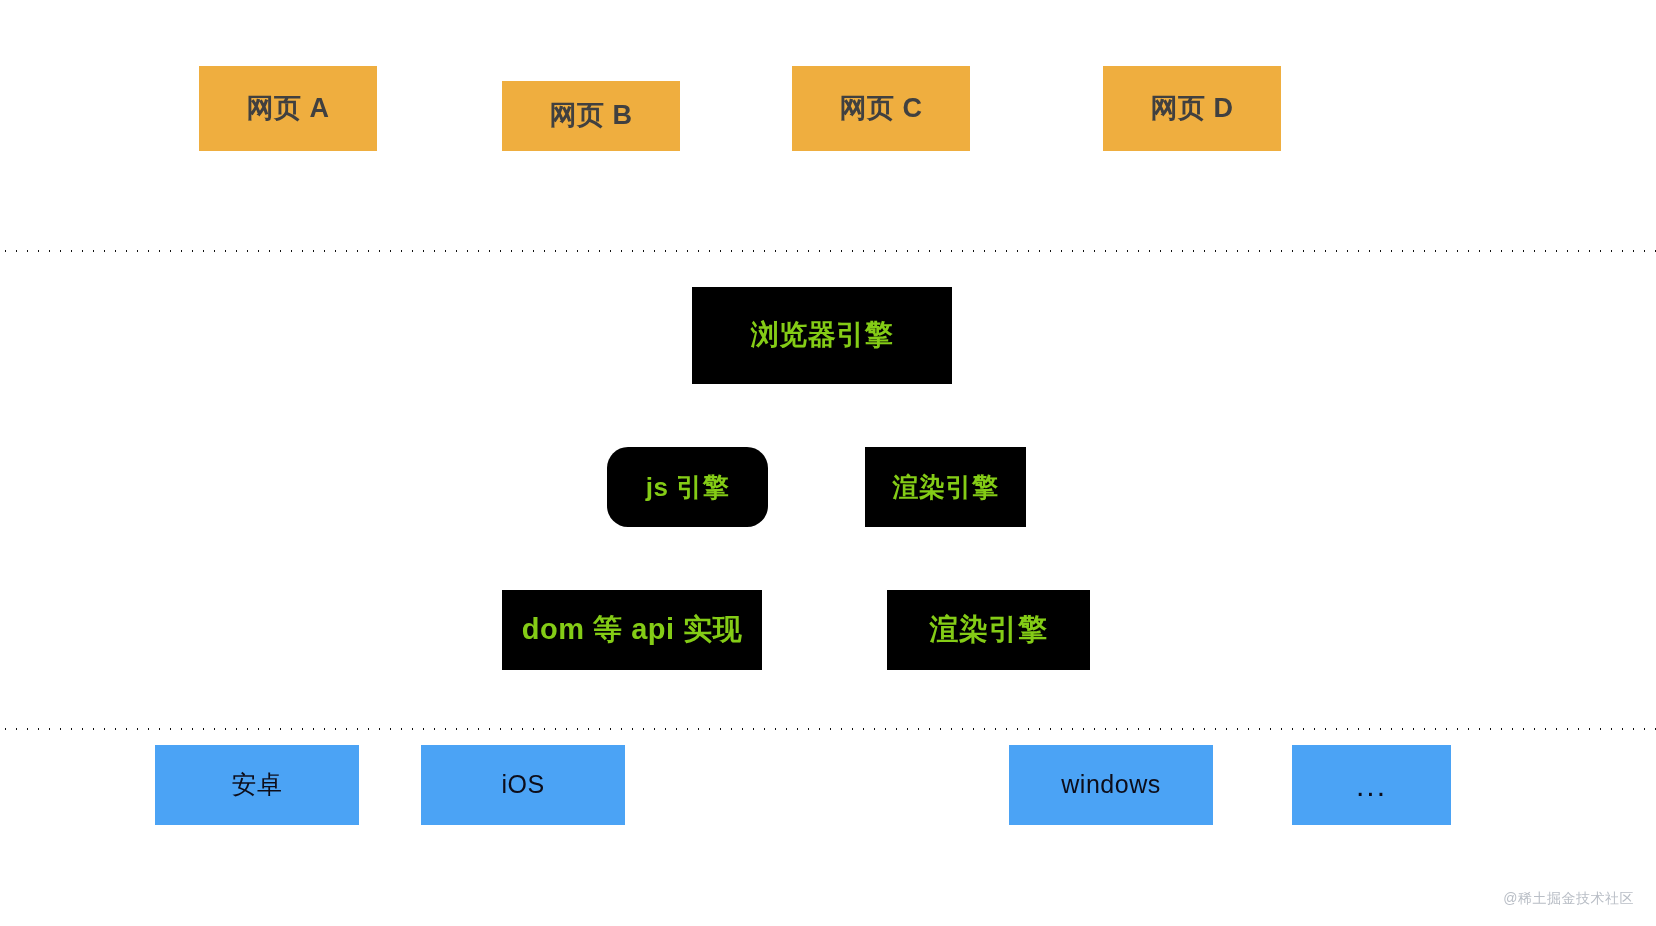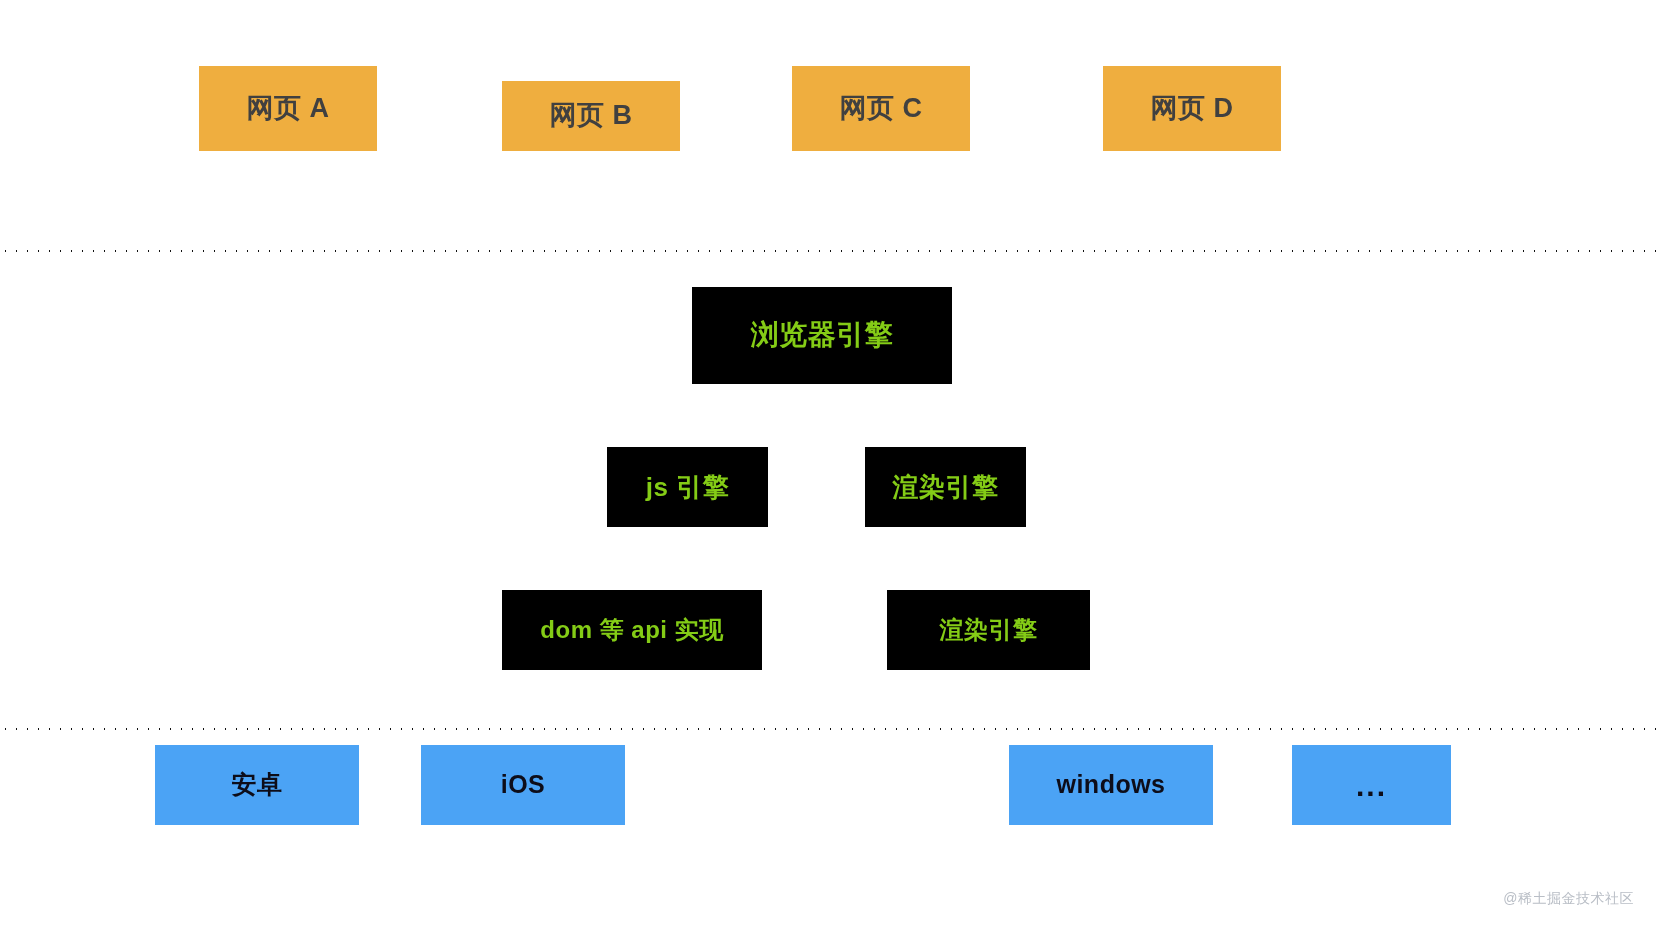--- a/index.html
+++ b/index.html
@@ -42,28 +42,28 @@
 
   
   .box.engine {
     background: #000000;
     color: #84cc16;
     font-weight: 700;
     letter-spacing: 0.5px;
   }
   .box.engine.big   { font-size: 28px; }
   .box.engine.mid   { font-size: 26px; }
-  .box.engine.small { font-size: 24px; }
+  .box.engine.small { font-size: 29px; }
 
   
   .box.os {
     background: #4BA3F5;
     color: #0d0d19;
     font-size: 25px;
-    font-weight: 700;
+    font-weight: 400;
     letter-spacing: 0.5px;
   }
   .box.os.ellipsis {
     font-size: 30px;
     letter-spacing: 2px;
   }
 
   
   .divider {
     position: absolute;
@@ -93,21 +93,21 @@
 <div id="canvas">
 
   <div class="box page" style="left: 199px; top: 66px; width: 178px; height: 85px;">网页 A</div>
   <div class="box page" style="left: 502px; top: 66px; width: 178px; height: 70px; margin-top: 15px;">网页 B</div>
   <div class="box page" style="left: 792px; top: 66px; width: 178px; height: 85px;">网页 C</div>
   <div class="box page" style="left: 1103px; top: 66px; width: 178px; height: 85px;">网页 D</div>
 
   <div class="divider" style="top: 249px;"></div>
 
   <div class="box engine big" style="left: 692px; top: 287px; width: 260px; height: 97px;">浏览器引擎</div>
-  <div class="box engine mid" style="left: 607px; top: 447px; width: 161px; height: 80px;">js 引擎</div>
+  <div class="box engine mid" style="left: 607px; top: 447px; width: 161px; height: 80px; border-radius: 21px;">js 引擎</div>
   <div class="box engine mid" style="left: 865px; top: 447px; width: 161px; height: 80px;">渲染引擎</div>
   <div class="box engine small" style="left: 502px; top: 590px; width: 260px; height: 80px;">dom 等 api 实现</div>
   <div class="box engine small" style="left: 887px; top: 590px; width: 203px; height: 80px;">渲染引擎</div>
 
   <div class="divider" style="top: 727px;"></div>
 
   <div class="box os" style="left: 155px; top: 745px; width: 204px; height: 80px;">安卓</div>
   <div class="box os" style="left: 421px; top: 745px; width: 204px; height: 80px;">iOS</div>
   <div class="box os" style="left: 1009px; top: 745px; width: 204px; height: 80px;">windows</div>
   <div class="box os ellipsis" style="left: 1292px; top: 745px; width: 159px; height: 80px;">...</div>

